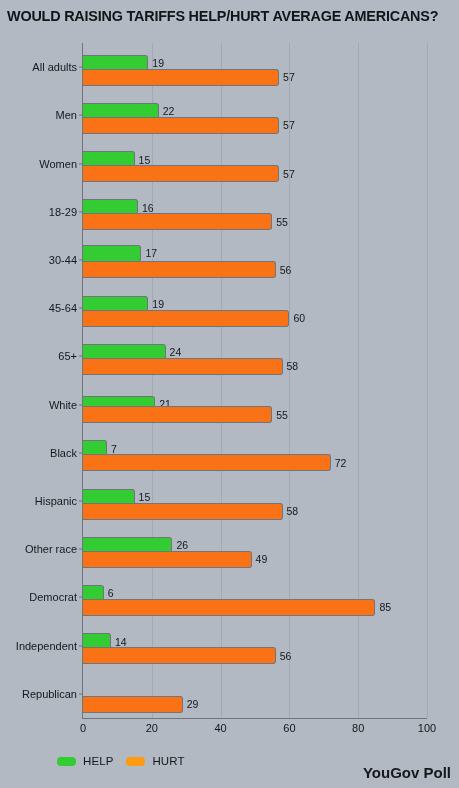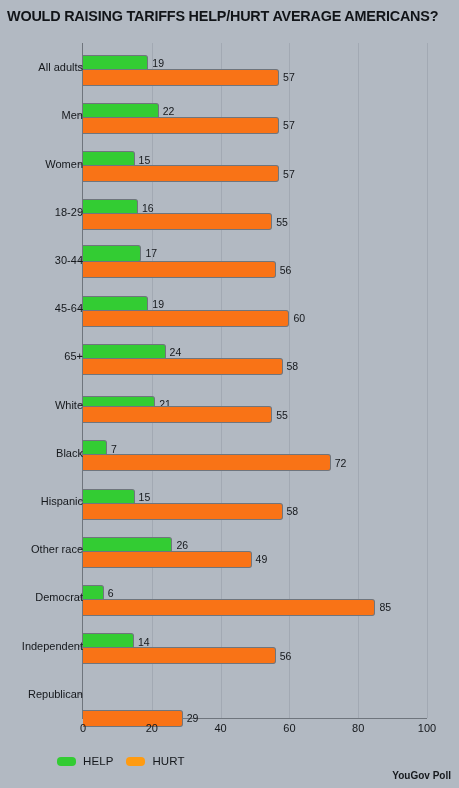--- a/index.html
+++ b/index.html
@@ -64,20 +64,21 @@
 
   
   .cat-group {
     position: absolute;
     left: 0;
     width: 344px;
   }
   .cat-label {
     position: absolute;
     right: 100%;
+    margin-right: 6px;
     top: 50%;
     transform: translateY(-50%);
     font-size: 11px;
     color: #15181c;
     white-space: nowrap;
     text-align: right;
   }
   .tickmark {
     position: absolute;
     left: -4px;
@@ -151,21 +152,21 @@
     font-size: 11.5px;
     color: #15181c;
     letter-spacing: 0.1px;
   }
 
   
   #source {
     position: absolute;
     right: 8px;
     bottom: 7px;
-    font-size: 10px;
+    font-size: 15px;
     font-weight: bold;
     color: #15181c;
   }
 </style>
 </head>
 <body>
 
 <div id="chart-title">WOULD RAISING TARIFFS HELP/HURT AVERAGE AMERICANS?</div>
 
 <div id="plot">
@@ -344,34 +345,34 @@
         <div class="bar-row" style="top: 25.6071px; width: 344px;">
           <div class="bar hurt" style="width: 292.4px;">
             <span class="bar-value">85</span>
           </div>
         </div>
       </div>
       <div class="cat-group" style="top: 578.571px; height: 48.2143px;">
         <div class="tickmark"></div>
         <div class="cat-label">Independent</div>
         <div class="bar-row" style="top: 5.60714px; width: 344px;">
-          <div class="bar help" style="width: 51px;">
+          <div class="bar help" style="width: 28px;">
             <span class="bar-value">14</span>
           </div>
         </div>
         <div class="bar-row" style="top: 25.6071px; width: 344px;">
           <div class="bar hurt" style="width: 192.64px;">
             <span class="bar-value">56</span>
           </div>
         </div>
       </div>
       <div class="cat-group" style="top: 626.786px; height: 48.2143px;">
         <div class="tickmark"></div>
         <div class="cat-label">Republican</div>
-        <div class="bar-row" style="top: 40px; width: 344px;">
+        <div class="bar-row" style="top: 26px; width: 344px;">
           <div class="bar hurt" style="width: 99.76px;">
             <span class="bar-value">29</span>
           </div>
         </div>
       </div>
     </div>
   <div id="xticks">
       <div class="xtick" style="left: 0px;">0</div>
       <div class="xtick" style="left: 68.8px;">20</div>
       <div class="xtick" style="left: 137.6px;">40</div>

